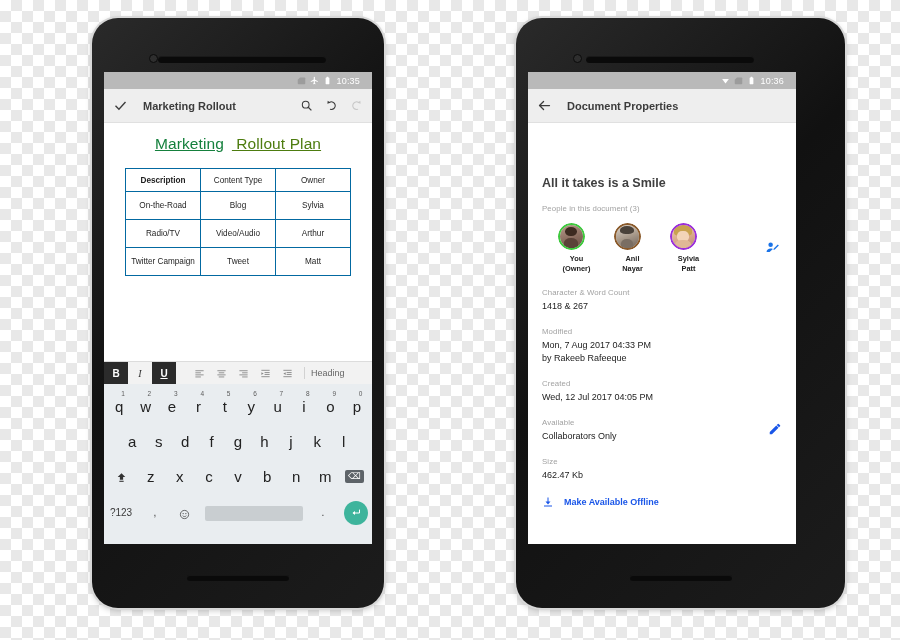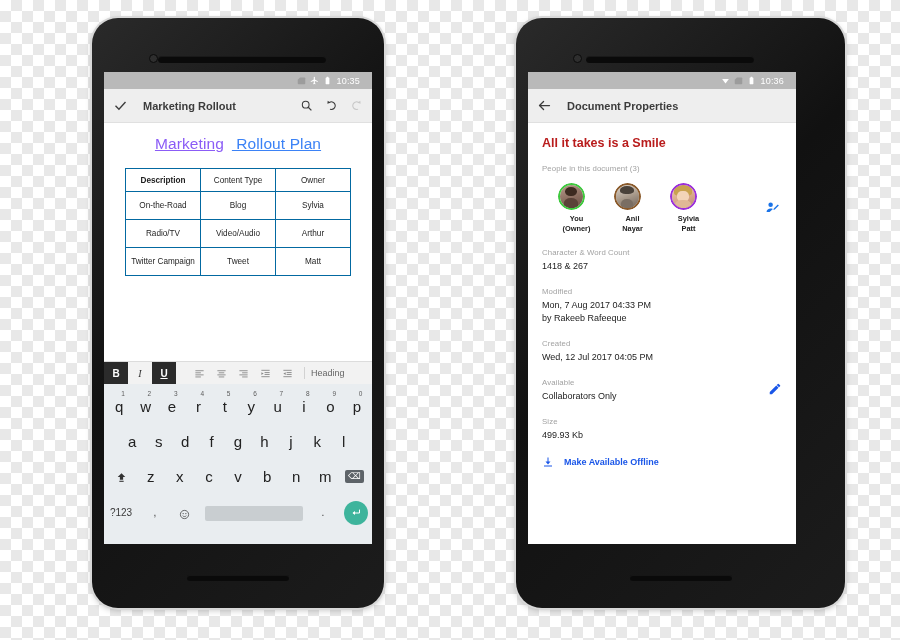--- a/index.html
+++ b/index.html
@@ -75,22 +75,22 @@
   }
   .appbar-spacer { flex: 1; }
   .appbar-actions { display: flex; align-items: center; gap: 12px; }
 
   
   .doc-canvas { background: #fff; height: 238px; padding: 12px 0 0 0; overflow: hidden; }
   .doc-title {
     text-align: center; font-size: 15.5px; font-weight: normal;
     letter-spacing: .1px; margin-bottom: 15px;
   }
-  .doc-title .t-red  { color: #8b5cf6; text-decoration: underline; text-align: right; }
-  .doc-title .t-grey { color: #3b82f6; text-decoration: underline; margin-left: 8px; }
+  .doc-title .t-red  { color: #15803d; text-decoration: underline; text-align: right; }
+  .doc-title .t-grey { color: #4d7c0f; text-decoration: underline; margin-left: 8px; }
 
   table.doc-table {
     border-collapse: collapse; width: 226px; margin: 0 auto;
     table-layout: fixed;
   }
   table.doc-table td {
     border: 1px solid #0369a1; text-align: center; vertical-align: middle;
     font-size: 8.2px; color: #1f1f1f; height: 28px; padding: 2px 1px;
     white-space: nowrap; overflow: hidden;
   }
@@ -147,22 +147,23 @@
   }
   .kb-back {
     width: 19px; height: 13px; background: #5d6368; border-radius: 2px;
     display: flex; align-items: center; justify-content: center;
     color: #fff; font-size: 9px;
   }
 
   
   .props-body { background: #fff; height: 421px; padding: 0 14px; overflow: hidden; }
   .props-doctitle {
-    font-size: 12.5px; font-weight: bold; color: #b91c1c;
+    font-size: 12.5px; font-weight: bold; color: #404040;
     padding: 13px 0 14px 0;
+    margin-top: 40px;
   }
   .props-label {
     font-size: 7.8px; color: #a2a2a2; margin-bottom: 3px; letter-spacing: .1px;
   }
   .props-value { font-size: 9px; color: #1c1c1c; line-height: 1.45; }
   .props-block { margin-bottom: 14px; position: relative; }
 
   .people-row { display: flex; gap: 14px; padding: 7px 0 0 8px; align-items: flex-start; }
   .person { width: 42px; text-align: center; }
   .avatar {
@@ -499,21 +500,21 @@
         <div class="props-value">Collaborators Only</div>
         <div class="icon-right">
           <svg width="14" height="14" viewBox="0 0 24 24">
             <path fill="#1a56e8" d="M3 17.2V21h3.8L18 9.8 14.2 6zM20.7 7.1a1 1 0 000-1.4l-2.4-2.4a1 1 0 00-1.4 0L15 5.2 18.8 9z"></path>
           </svg>
         </div>
       </div>
 
       <div class="props-block">
         <div class="props-label">Size</div>
-        <div class="props-value">499.93 Kb</div>
+        <div class="props-value">462.47 Kb</div>
       </div>
 
       <div class="offline-row">
         <svg width="12" height="12" viewBox="0 0 24 24">
           <path fill="#1a56e8" d="M11 3h2v8h4l-5 6-5-6h4z"></path>
           <rect x="4" y="19" width="16" height="2" fill="#1a56e8"></rect>
         </svg>
         <span class="offline-text">Make Available Offline</span>
       </div>
     </div>

